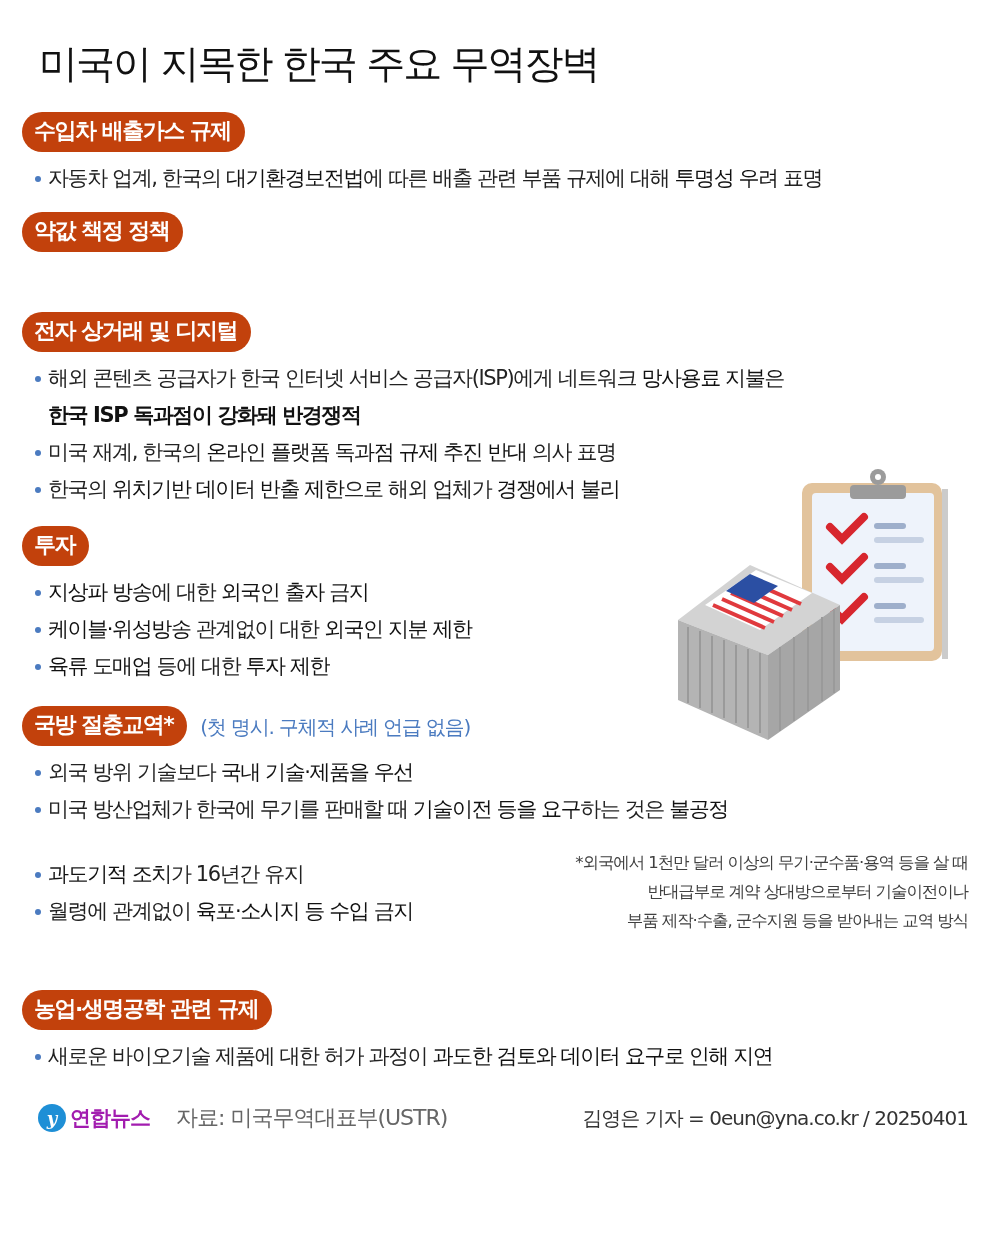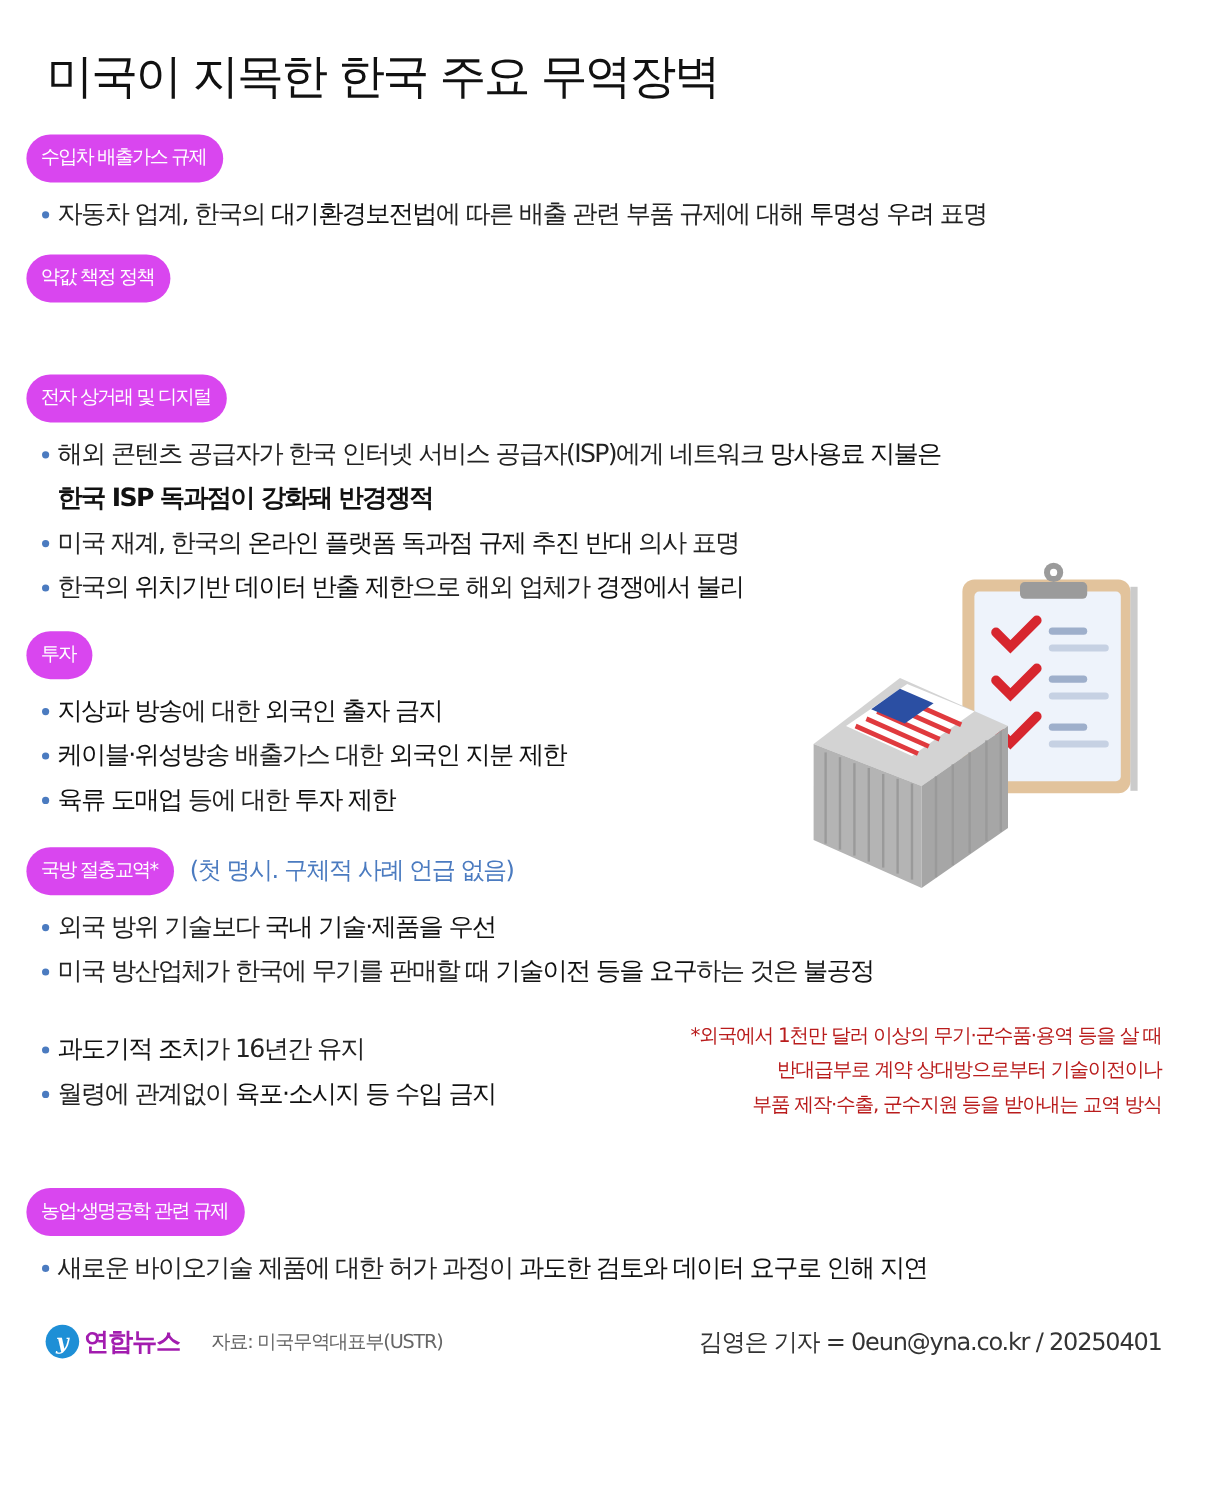--- a/index.html
+++ b/index.html
@@ -1,42 +1,42 @@
 <!DOCTYPE html>
 <html><head>
 <meta charset="utf-8">
 <style>
   html, body { margin: 0; padding: 0; background: #ffffff; }
   body { width: 1004px; height: 1242px; position: relative; overflow: hidden;
          font-family: "DejaVu Sans", "Liberation Sans", sans-serif; color: #222; }
   .title { position: absolute; left: 36px; top: 34px; font-size: 39px; font-weight: normal;
            color: #111; letter-spacing: -2px; margin: 3px; }
   .section { position: absolute; left: 22px; }
-  .pill { display: inline-block; background: #d946ef; color: #fff; font-weight: normal;
-          font-size: 16px; letter-spacing: -1.5px; padding: 4px 14px 6px 12px;
+  .pill { display: inline-block; background: #c2410c; color: #fff; font-weight: bold;
+          font-size: 22px; letter-spacing: -1.5px; padding: 4px 14px 6px 12px;
           border-radius: 22px; line-height: 30px; white-space: nowrap; }
   .pill-note { display: inline-block; color: #4b7bc0; font-size: 20px; letter-spacing: -1.2px;
                margin-left: 8px; vertical-align: middle; }
   .bullets { list-style: none; margin: 8px 0 0 0; padding: 0; }
   .bullets li { position: relative; font-size: 21px; letter-spacing: -1.4px; line-height: 37px;
                 padding-left: 26px; color: #222; white-space: nowrap; }
   .bullets li .dot { position: absolute; left: 13px; top: 16px; width: 6px; height: 6px;
                      border-radius: 50%; background: #4b7bc0; }
   .bullets li b { font-weight: normal; color: #111; }
   .bullets li .cont { display: block; font-weight: bold; color: #111; }
-  .note { position: absolute; right: 36px; top: 848px; text-align: right; color: #b91c1c;
+  .note { position: absolute; right: 36px; top: 848px; text-align: right; color: #404040;
           font-size: 16.5px; letter-spacing: -1.1px; line-height: 29px; }
   .footer { position: absolute; left: 38px; top: 1098px; width: 930px; height: 40px;
             display: flex; align-items: center; }
   .logo { display: flex; align-items: center; }
   .logo-mark { width: 28px; height: 28px; border-radius: 50%; background: #1e8fd6;
                display: flex; align-items: center; justify-content: center; color: #fff;
                font-style: italic; font-weight: bold; font-size: 18px; font-family: "DejaVu Serif", serif; }
   .logo-text { color: #a21caf; font-weight: bold; font-size: 21px; letter-spacing: -1px; margin-left: 4px; font-family: Liberation Mono, monospace; }
-  .source { color: #666; font-size: 16px; letter-spacing: -1px; margin-left: 26px; }
+  .source { color: #666; font-size: 22px; letter-spacing: -1px; margin-left: 26px; }
   .credit { color: #333; font-size: 20px; letter-spacing: -1px; margin-left: auto; }
   .illust { position: absolute; left: 660px; top: 465px; width: 300px; height: 300px; }
 </style>
 </head>
 <body>
 
 <h1 class="title">미국이 지목한 한국 주요 무역장벽</h1>
 
 <div class="section" style="top:112px;">
   <div>
@@ -60,21 +60,21 @@
       <li><span class="dot"></span><span>미국 재계, 한국의 </span><b>온라인 플랫폼 독과점 규제 추진 반대</b><span> 의사 표명</span></li>
       <li><span class="dot"></span><span>한국의 </span><b>위치기반 데이터 반출 제한</b><span>으로 해외 업체가 </span><b>경쟁에서 불리</b></li>
     </ul>
 </div>
 <div class="section" style="top:526px;">
   <div>
     <span class="pill">투자</span>
   </div>
   <ul class="bullets">
       <li><span class="dot"></span><b>지상파 방송</b><span>에 대한 </span><b>외국인 출자 금지</b></li>
-      <li><span class="dot"></span><b>케이블·위성방송</b><span> 배출가스 대한 </span><b>외국인 지분 제한</b></li>
+      <li><span class="dot"></span><b>케이블·위성방송</b><span> 관계없이 대한 </span><b>외국인 지분 제한</b></li>
       <li><span class="dot"></span><b>육류 도매업</b><span> 등에 대한 </span><b>투자 제한</b></li>
     </ul>
 </div>
 <div class="section" style="top:706px;">
   <div>
     <span class="pill">국방 절충교역*</span>
   <span class="pill-note">(첫 명시. 구체적 사례 언급 없음)</span></div>
   <ul class="bullets">
       <li><span class="dot"></span><span>외국 방위 기술보다 </span><b>국내 기술·제품을 우선</b></li>
       <li><span class="dot"></span><span>미국 방산업체가 한국에 무기를 판매할 때 </span><b>기술이전 등을 요구</b><span>하는 것은 </span><b>불공정</b></li>

